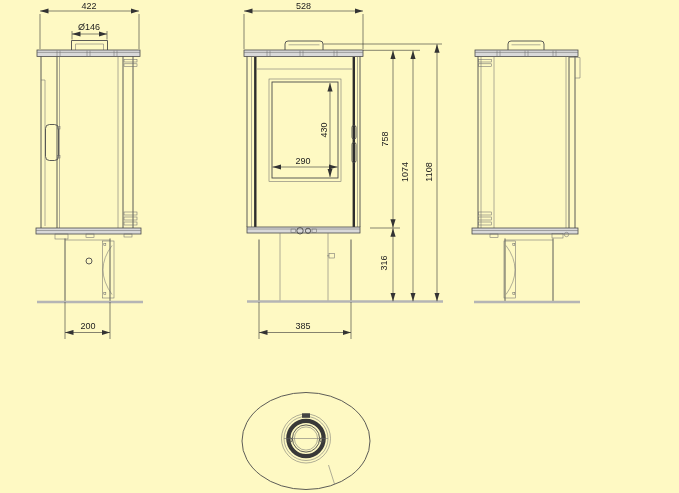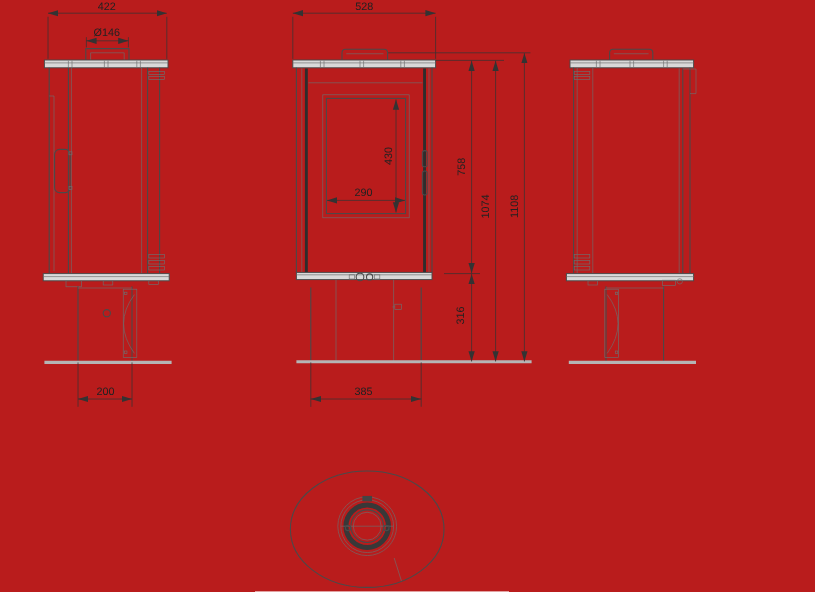--- a/index.html
+++ b/index.html
@@ -1,16 +1,16 @@
 <!DOCTYPE html>
 <html><head>
 <meta charset="utf-8">
 <style>
   html,body{margin:0;padding:0;background:#ffffff;}
-  .stage{position:relative;width:679px;height:493px;background:#b91c1c;overflow:hidden;
+  .stage{position:relative;width:679px;height:493px;background:#fef9c3;overflow:hidden;
          font-family:"Liberation Sans",sans-serif;}
   svg{display:block;}
   .ln{stroke:#4a4a4a;stroke-width:0.9;fill:none;}
   .thin{stroke:#6e6e6e;stroke-width:0.55;fill:none;}
   .dark{stroke:#2d2d2d;stroke-width:2.4;fill:none;}
   .plate{fill:#d9d9d9;stroke:#4a4a4a;stroke-width:0.8;}
   .floor{stroke:#b5b5b5;stroke-width:2.6;fill:none;}
   .dim{stroke:#333333;stroke-width:0.6;fill:none;}
   .dimtxt{font:9px "Liberation Sans",sans-serif;fill:#222222;}
 </style>

